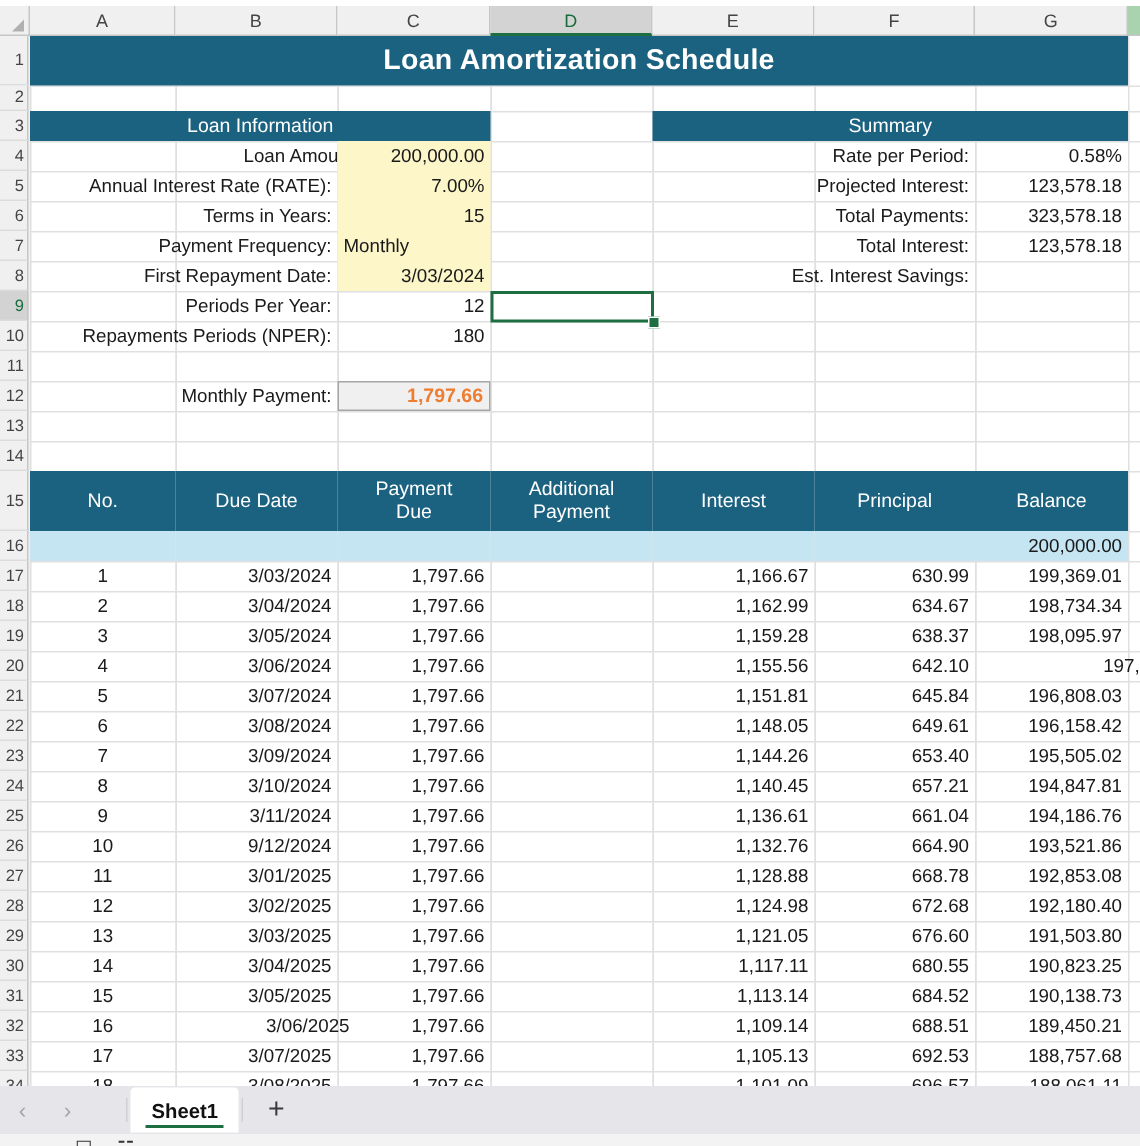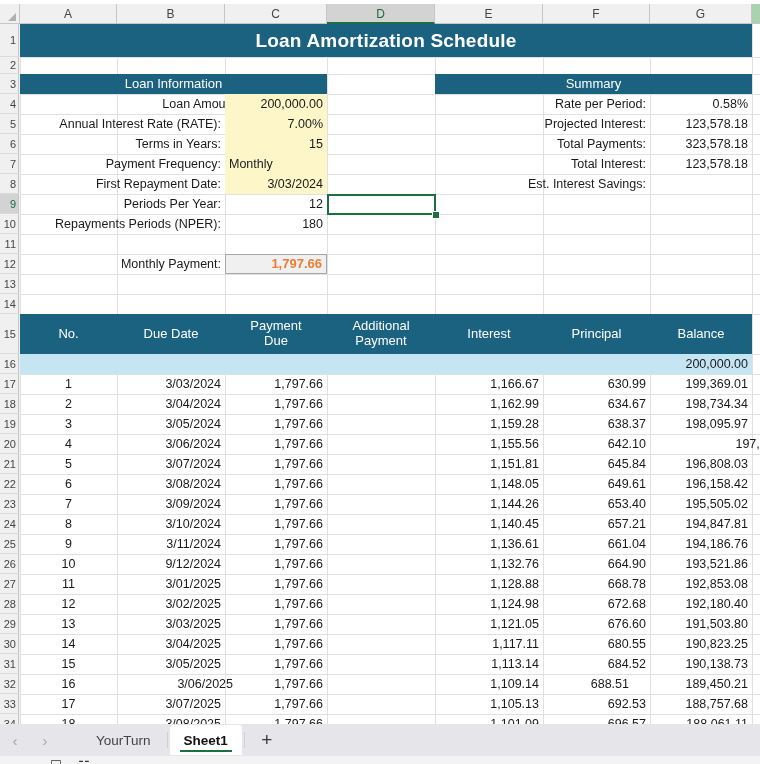--- a/index.html
+++ b/index.html
@@ -340,21 +340,21 @@
         <div class="cell r" style="left: 205px; top: 630px; width: 102px; height: 20px;">1,797.66</div>
         <div class="cell r" style="left: 307px; top: 630px; width: 108px; height: 20px;"></div>
         <div class="cell r" style="left: 415px; top: 630px; width: 108px; height: 20px;">1,113.14</div>
         <div class="cell r" style="left: 523px; top: 630px; width: 107px; height: 20px;">684.52</div>
         <div class="cell r" style="left: 630px; top: 630px; width: 102px; height: 20px;">190,138.73</div>
         <div class="cell c" style="left: 0px; top: 650px; width: 97px; height: 20px;">16</div>
         <div class="cell r" style="left: 109px; top: 650px; width: 108px; height: 20px; padding-left: 19px;">3/06/2025</div>
         <div class="cell r" style="left: 205px; top: 650px; width: 102px; height: 20px;">1,797.66</div>
         <div class="cell r" style="left: 307px; top: 650px; width: 108px; height: 20px;"></div>
         <div class="cell r" style="left: 415px; top: 650px; width: 108px; height: 20px;">1,109.14</div>
-        <div class="cell r" style="left: 506px; top: 650px; width: 107px; height: 20px; padding-left: 48px;">688.51</div>
+        <div class="cell r" style="left: 523px; top: 650px; width: 107px; height: 20px; padding-left: 48px;">688.51</div>
         <div class="cell r" style="left: 630px; top: 650px; width: 102px; height: 20px;">189,450.21</div>
         <div class="cell c" style="left: 0px; top: 670px; width: 97px; height: 20px;">17</div>
         <div class="cell r" style="left: 97px; top: 670px; width: 108px; height: 20px;">3/07/2025</div>
         <div class="cell r" style="left: 205px; top: 670px; width: 102px; height: 20px;">1,797.66</div>
         <div class="cell r" style="left: 307px; top: 670px; width: 108px; height: 20px;"></div>
         <div class="cell r" style="left: 415px; top: 670px; width: 108px; height: 20px;">1,105.13</div>
         <div class="cell r" style="left: 523px; top: 670px; width: 107px; height: 20px;">692.53</div>
         <div class="cell r" style="left: 630px; top: 670px; width: 102px; height: 20px;">188,757.68</div>
         <div class="cell c" style="left: 0px; top: 690px; width: 97px; height: 20px;">18</div>
         <div class="cell r" style="left: 97px; top: 690px; width: 108px; height: 20px;">3/08/2025</div>
@@ -369,23 +369,20 @@
   </div>
 
   <div class="tabbar">
     <div class="navbtn">
         <span>‹</span>
       </div>
     <div class="navbtn">
         <span>›</span>
       </div>
     <div style="width:22px"></div>
-    <div class="tab">
-        <span>YourTurn</span>
-      </div>
     <div class="tabsep"></div>
     <div class="tab active">
         <span>Sheet1</span>
       </div>
     <div class="tabsep"></div>
     <div class="addtab">
         <span>+</span>
       </div>
   </div>
 

